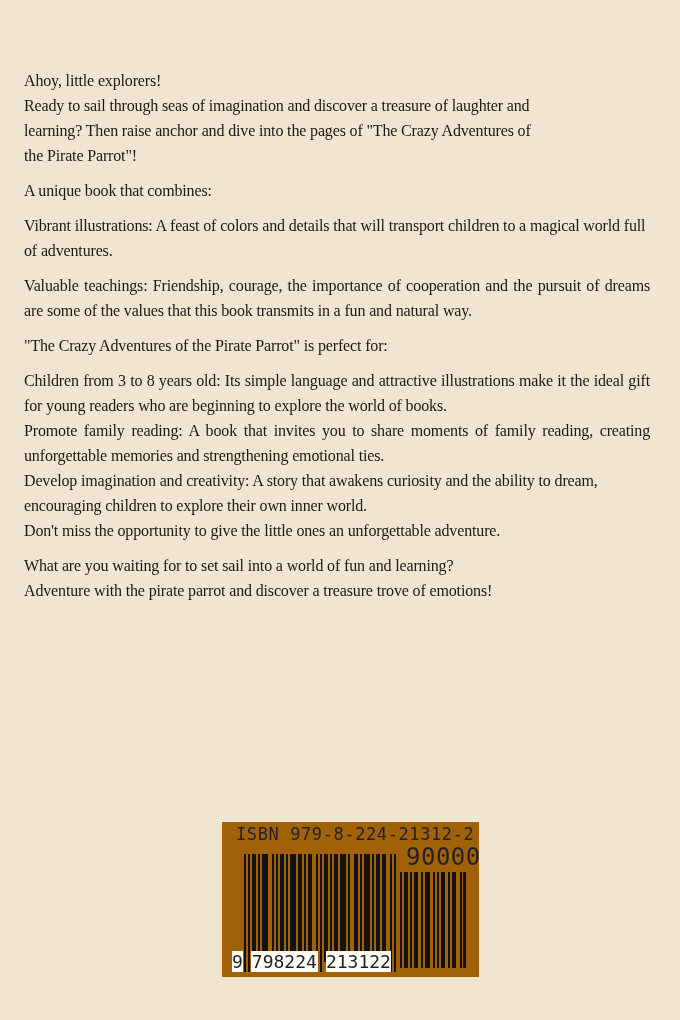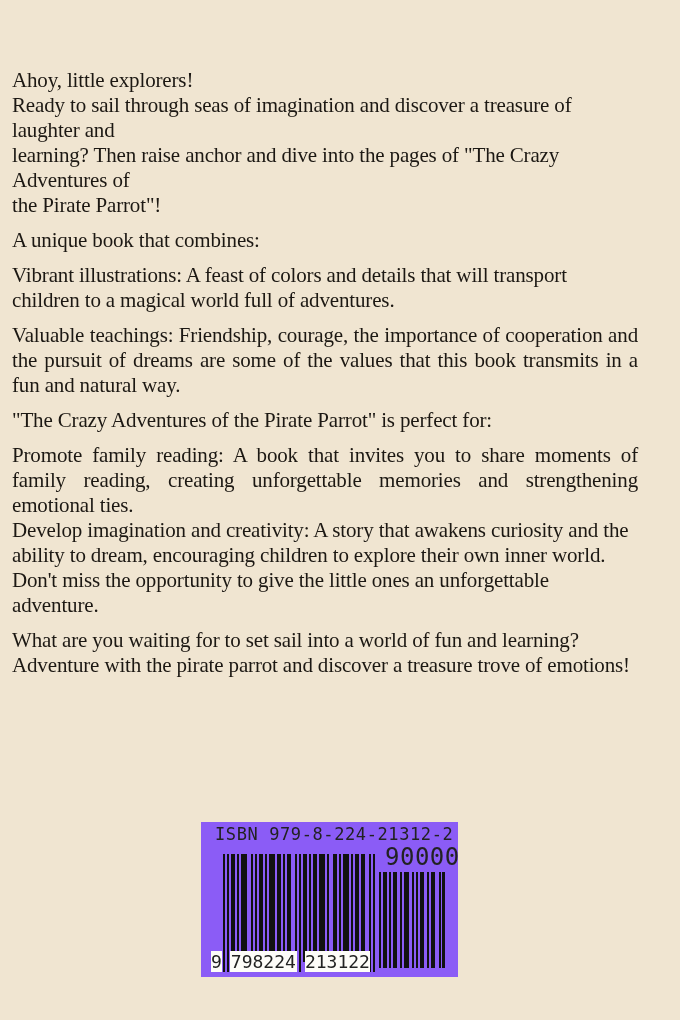--- a/index.html
+++ b/index.html
@@ -6,40 +6,40 @@
     body {
       width: 680px;
       height: 1020px;
       background: #f0e5d1;
       position: relative;
       overflow: hidden;
       color: #1c1813;
     }
     .text-block {
       position: absolute;
-      left: 12px;
+      left: 24px;
       top: 68px;
       width: 626px;
       font-family: "Liberation Serif", "DejaVu Serif", serif;
-      font-size: 21px;
+      font-size: 16px;
       line-height: 25px;
       letter-spacing: -0.15px;
     }
     .para { margin: 0 0 10px 0; }
     .para.tight { margin-bottom: 0; }
     .justify { text-align: justify; }
     .line { display: block; }
 
     .barcode-box {
       position: absolute;
-      left: 201px;
+      left: 222px;
       top: 822px;
       width: 257px;
       height: 155px;
-      background: #8b5cf6;
+      background: #a16207;
     }
     .isbn-label {
       position: absolute;
       left: 14px;
       top: 2px;
       font-family: "DejaVu Sans Mono", "Liberation Mono", monospace;
       font-size: 17px;
       letter-spacing: 0.6px;
       color: #222;
     }
@@ -87,20 +87,21 @@
   <p class="para">
     <span class="line">Ahoy, little explorers!</span>
     <span class="line">Ready to sail through seas of imagination and discover a treasure of laughter and</span>
     <span class="line">learning? Then raise anchor and dive into the pages of "The Crazy Adventures of</span>
     <span class="line">the Pirate Parrot"!</span>
   </p>
   <p class="para">A unique book that combines:</p>
   <p class="para">Vibrant illustrations: A feast of colors and details that will transport children to a magical world full of adventures.</p>
   <p class="para justify">Valuable teachings: Friendship, courage, the importance of cooperation and the pursuit of dreams are some of the values that this book transmits in a fun and natural way.</p>
   <p class="para">"The Crazy Adventures of the Pirate Parrot" is perfect for:</p>
+  <p class="para tight justify">Children from 3 to 8 years old: Its simple language and attractive illustrations make it the ideal gift for young readers who are beginning to explore the world of books.</p>
   <p class="para tight justify">Promote family reading: A book that invites you to share moments of family reading, creating unforgettable memories and strengthening emotional ties.</p>
   <p class="para tight">Develop imagination and creativity: A story that awakens curiosity and the ability to dream, encouraging children to explore their own inner world.</p>
   <p class="para">Don't miss the opportunity to give the little ones an unforgettable adventure.</p>
   <p class="para">
     <span class="line">What are you waiting for to set sail into a world of fun and learning?</span>
     <span class="line">Adventure with the pirate parrot and discover a treasure trove of emotions!</span>
   </p>
 </div>
 
 <div class="barcode-box">

